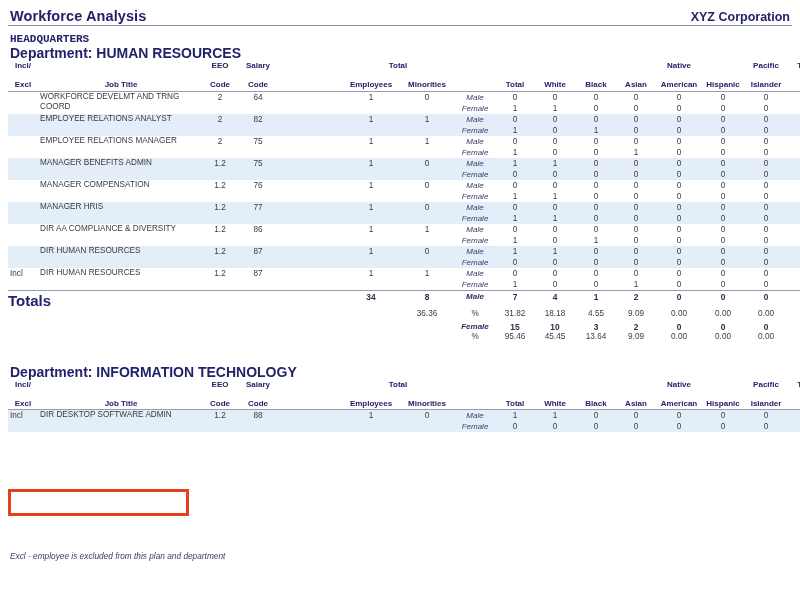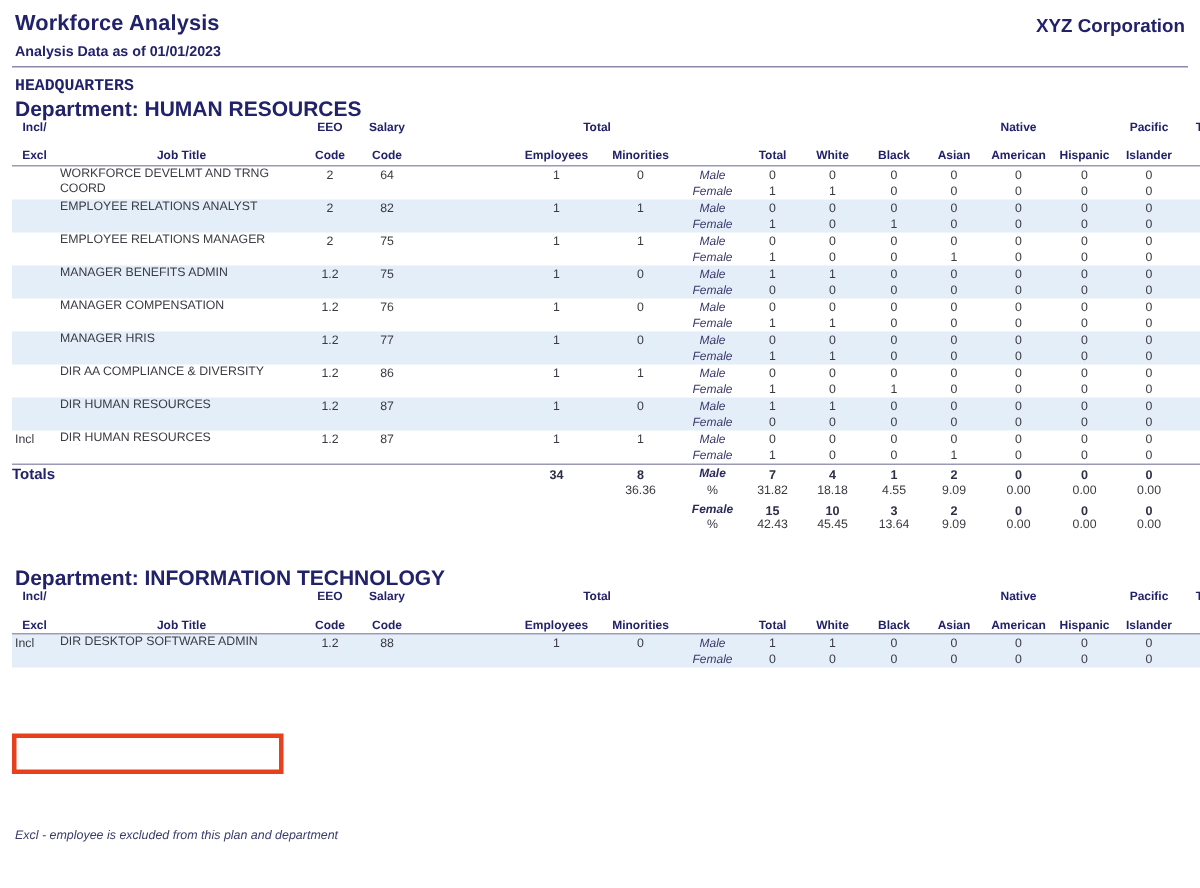--- a/index.html
+++ b/index.html
@@ -160,21 +160,21 @@
   tr.shade td { background: #e4eef8; }
 
   td.rowpad { height: 4px; font-size: 0; line-height: 0; padding: 0; }
 
   
   .totals-sep td {
     border-top: 1px solid #9a9ab5;
     font-size: 0; line-height: 0; height: 1px; padding: 0;
   }
   td.tot-label {
-    font-size: 10px;
+    font-size: 15px;
     font-weight: bold;
     color: #22226a;
     text-align: left;
     padding: 3px 2px 1px 2px;
   }
   td.tot-num {
     font-size: 8.4px;
     font-weight: bold;
     color: #2e2e46;
     text-align: center;
@@ -230,21 +230,20 @@
 </style>
 </head>
 <body>
 
 <div class="page">
 
   <div class="top-header">
     <div class="doc-title">Workforce Analysis</div>
     <div class="corp-name">XYZ Corporation</div>
   </div>
-  <div class="subtitle-row">Analysis Data as of 01/01/2023</div>
   <hr class="hr-thick">
 
   <div class="section-block">
     <div class="section-title">HEADQUARTERS</div>
     <div class="dept-title">Department:  HUMAN RESOURCES</div>
   </div>
 
   <table class="wf">
     <colgroup>
       <col class="c-incl">
@@ -661,21 +660,21 @@
 
       <tr>
         <td></td>
           <td></td>
           <td></td>
           <td></td>
           <td></td>
           <td></td>
           <td></td>
         <td class="pct-sym">%</td>
-        <td class="pct">42.43</td>
+        <td class="pct">95.46</td>
         <td class="pct">45.45</td>
         <td class="pct">13.64</td>
         <td class="pct">9.09</td>
         <td class="pct">0.00</td>
         <td class="pct">0.00</td>
         <td class="pct">0.00</td>
         <td class="pct">0.00</td>
       </tr>
 
     </tbody>

